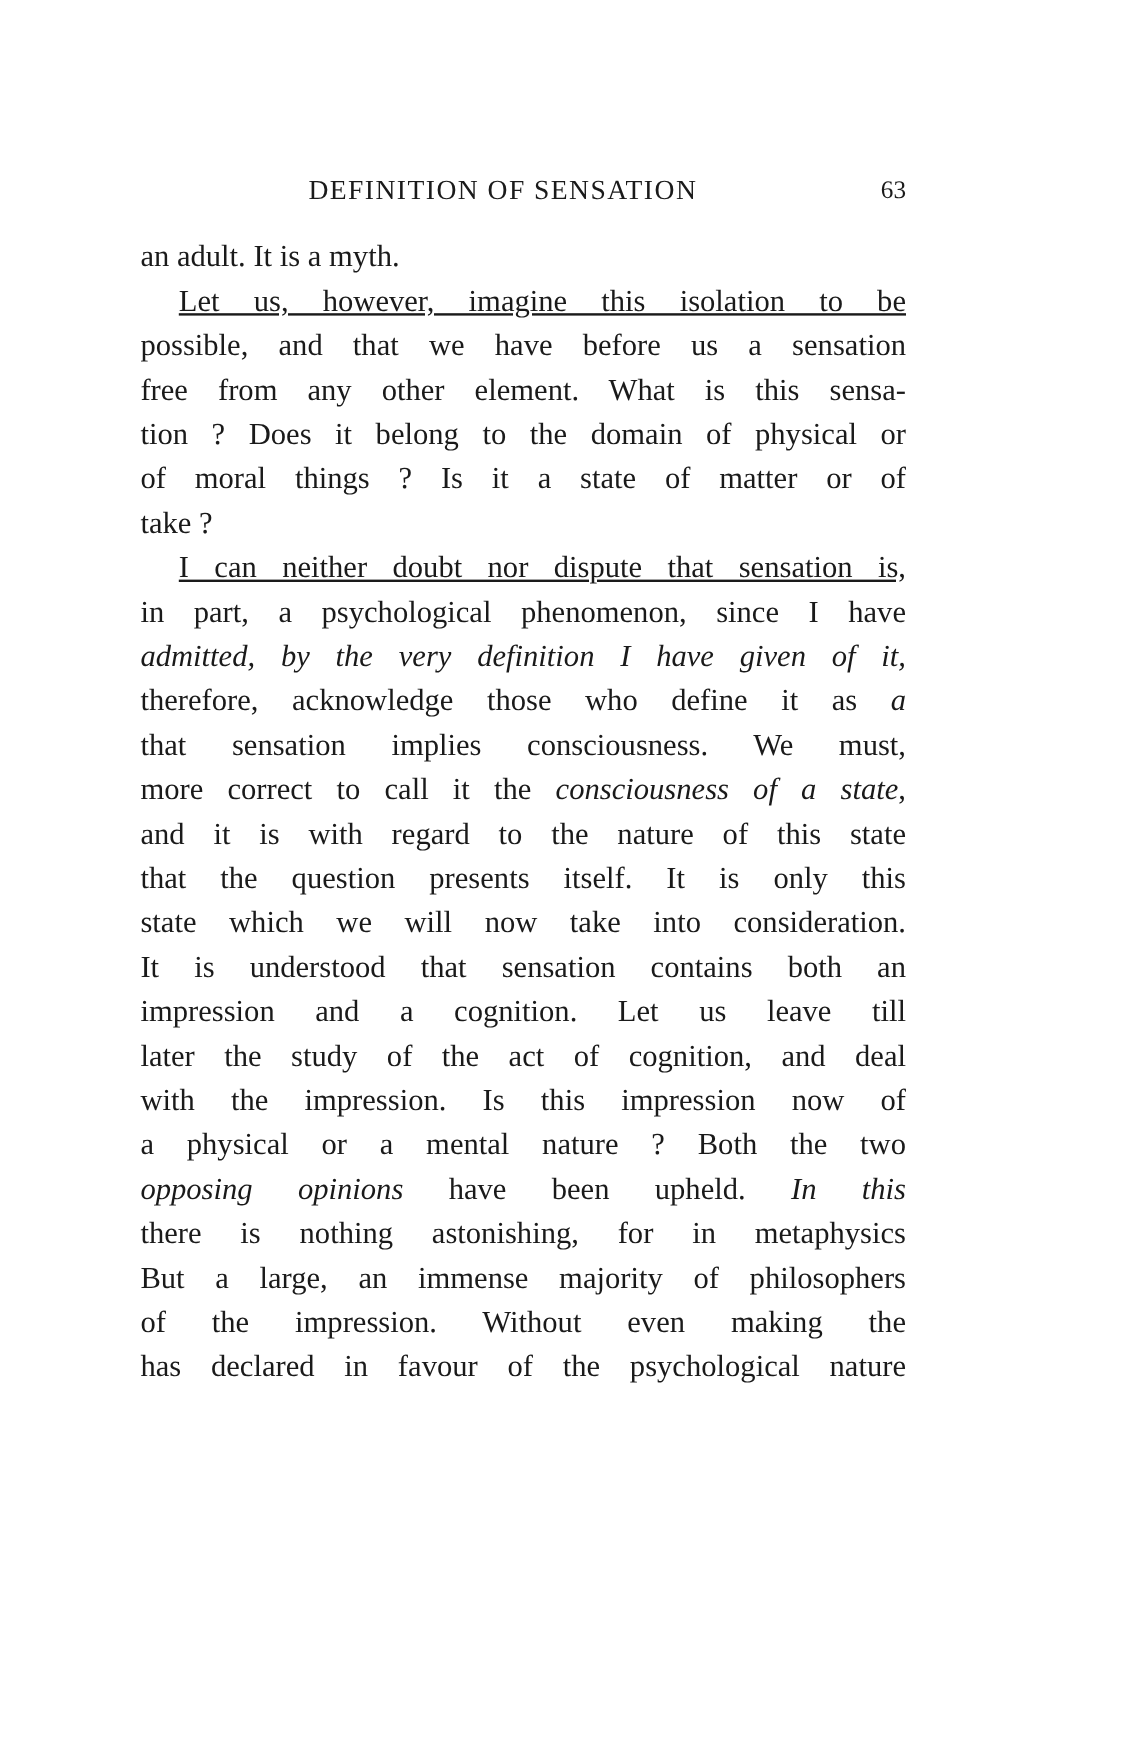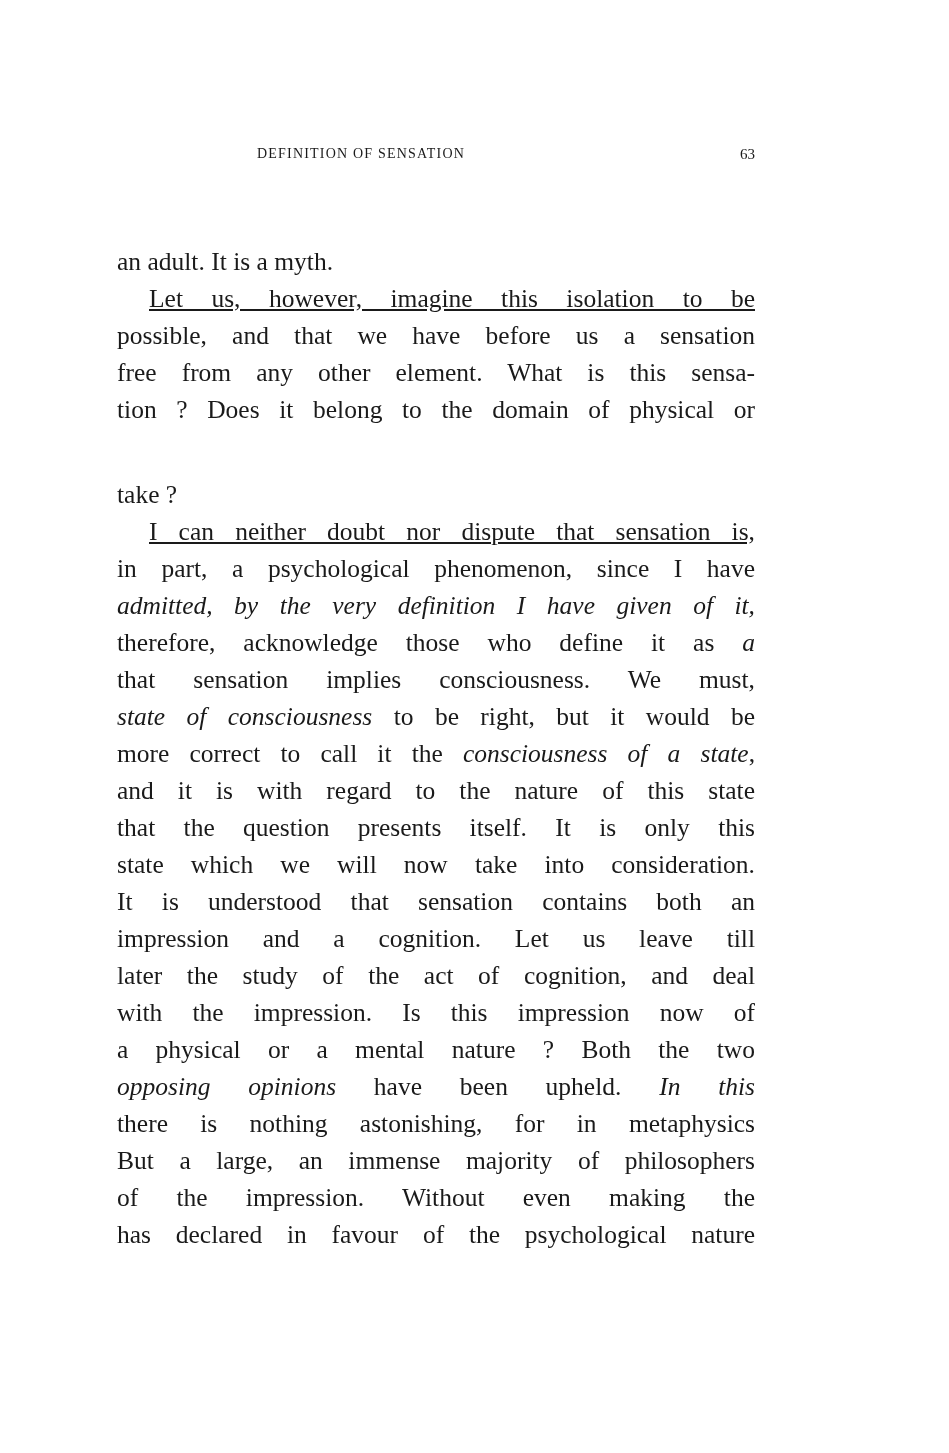--- a/index.html
+++ b/index.html
@@ -26,31 +26,31 @@
       top: 146px;
       left: 0;
       width: 638px;
       height: 30px;
     }
     .running-title {
       position: absolute;
       left: 140px;
       top: 0;
       font-family: "Liberation Serif", serif;
-      font-size: 14px;
+      font-size: 23px;
       letter-spacing: 1.2px;
       font-weight: normal;
       color: #1a1a1a;
     }
     .page-number {
       position: absolute;
       right: 0;
       top: 0;
       font-family: "Liberation Serif", serif;
-      font-size: 15px;
+      font-size: 21px;
       color: #1a1a1a;
     }
     .body-text {
       position: absolute;
       top: 195px;
       left: 0;
       width: 638px;
     }
     .line {
       display: block;
@@ -58,21 +58,20 @@
       line-height: 37px;
       font-family: "Liberation Serif", serif;
       font-size: 25.5px;
       text-align: justify;
       text-align-last: justify;
       white-space: nowrap;
       overflow: visible;
     }
     .line.last {
       text-align-last: left;
-      margin-top: 48px;
     }
     .line.indent {
       padding-left: 32px;
       text-decoration: underline;
     }
     .line i { font-style: italic; }
   </style>
 </head>
 <body>
 
@@ -80,27 +79,27 @@
   <div class="running-head">
     <span class="running-title">DEFINITION OF SENSATION</span>
     <span class="page-number">63</span>
   </div>
   <div class="body-text" id="body-text">
       <div class="line last"><span>an adult.  It is a myth.</span></div>
       <div class="line indent"><span>Let us, however, imagine this isolation to be</span></div>
       <div class="line"><span>possible, and that we have before us a sensation</span></div>
       <div class="line"><span>free from any other element.  What is this sensa-</span></div>
       <div class="line"><span>tion ?  Does it belong to the domain of physical or</span></div>
+      <div class="line"><span>of moral things ?  Is it a state of matter or of</span></div>
       <div class="line last"><span>take ?</span></div>
       <div class="line indent"><span>I can neither doubt nor dispute that sensation is,</span></div>
       <div class="line"><span>in part, a psychological phenomenon, since I have</span></div>
       <div class="line"><i>admitted, by the very definition I have given of it,</i></div>
       <div class="line"><span>therefore, acknowledge those who define it as </span><i>a</i></div>
       <div class="line"><span>that sensation implies consciousness.  We must,</span></div>
-      <div class="line"><i>state of consciousness</i><span> to be right, but it would be</span></div>
       <div class="line"><span>more correct to call it the </span><i>consciousness of a state</i><span>,</span></div>
       <div class="line"><span>and it is with regard to the nature of this state</span></div>
       <div class="line"><span>that the question presents itself.  It is only this</span></div>
       <div class="line"><span>state which we will now take into consideration.</span></div>
       <div class="line"><span>It is understood that sensation contains both an</span></div>
       <div class="line"><span>impression and a cognition.  Let us leave till</span></div>
       <div class="line"><span>later the study of the act of cognition, and deal</span></div>
       <div class="line"><span>with the impression.  Is this impression now of</span></div>
       <div class="line"><span>a physical or a mental nature ?  Both the two</span></div>
       <div class="line"><i>opposing opinions</i><span> have been upheld.  </span><i>In this</i></div>

